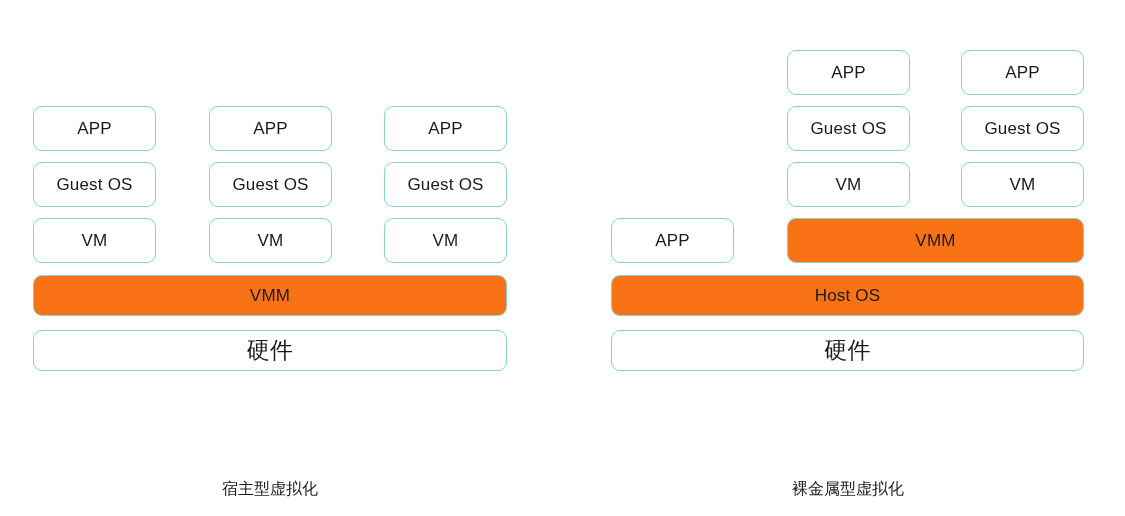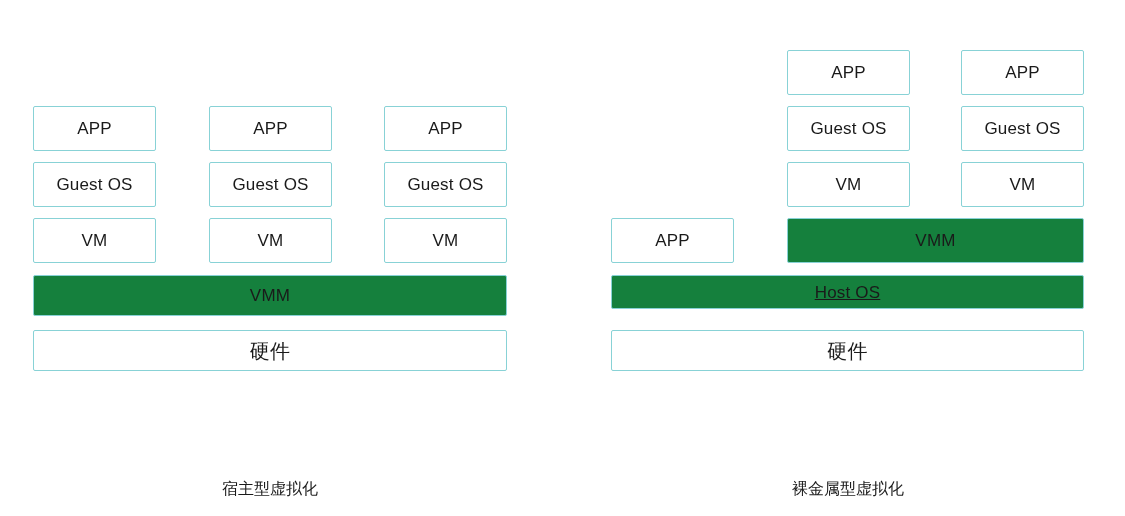--- a/index.html
+++ b/index.html
@@ -21,39 +21,39 @@
     left: 0;
     top: 0;
     width: 1125px;
     height: 516px;
   }
 
   .box {
     position: absolute;
     box-sizing: border-box;
     border: 1.4px solid #88d2d6;
-    border-radius: 2px;
+    border-radius: 9px;
     background: #ffffff;
     display: flex;
     align-items: center;
     justify-content: center;
     font-size: 17px;
     line-height: 1;
     color: #1a1a1a;
     letter-spacing: 0.2px;
     white-space: nowrap;
   }
 
   .box.shaded {
-    background: #15803d;
+    background: #f97316;
   }
 
   .box.cjk {
     font-family: "DejaVu Sans", "Liberation Sans", sans-serif;
-    font-size: 20px;
+    font-size: 23px;
   }
 
   .caption {
     position: absolute;
     text-align: center;
     font-family: "DejaVu Sans", "Liberation Sans", sans-serif;
     font-size: 16px;
     line-height: 1.45;
     color: #1a1a1a;
     white-space: pre;
@@ -95,21 +95,21 @@
     <div class="box" style="left:787px; top:162px; width:123px; height:45px;">VM</div>
 
     <div class="box" style="left:961px; top:50px;  width:123px; height:45px;">APP</div>
     <div class="box" style="left:961px; top:106px; width:123px; height:45px;">Guest OS</div>
     <div class="box" style="left:961px; top:162px; width:123px; height:45px;">VM</div>
 
     <div class="box" style="left:611px; top:218px; width:123px; height:45px;">APP</div>
 
     <div class="box shaded" style="left:787px; top:218px; width:297px; height:45px;">VMM</div>
 
-    <div class="box shaded" style="left:611px; top:275px; width:473px; height:34px;text-decoration:underline;">Host OS</div>
+    <div class="box shaded" style="left:611px; top:275px; width:473px; height:41px;">Host OS</div>
 
     <div class="box cjk" style="left:611px; top:330px; width:473px; height:41px;">硬件</div>
 
     <div class="caption" style="left:708px; top:431px; width:280px;">
       <div>裸金属型虚拟化</div>
       
     </div>
   </div>
 
 </div>

